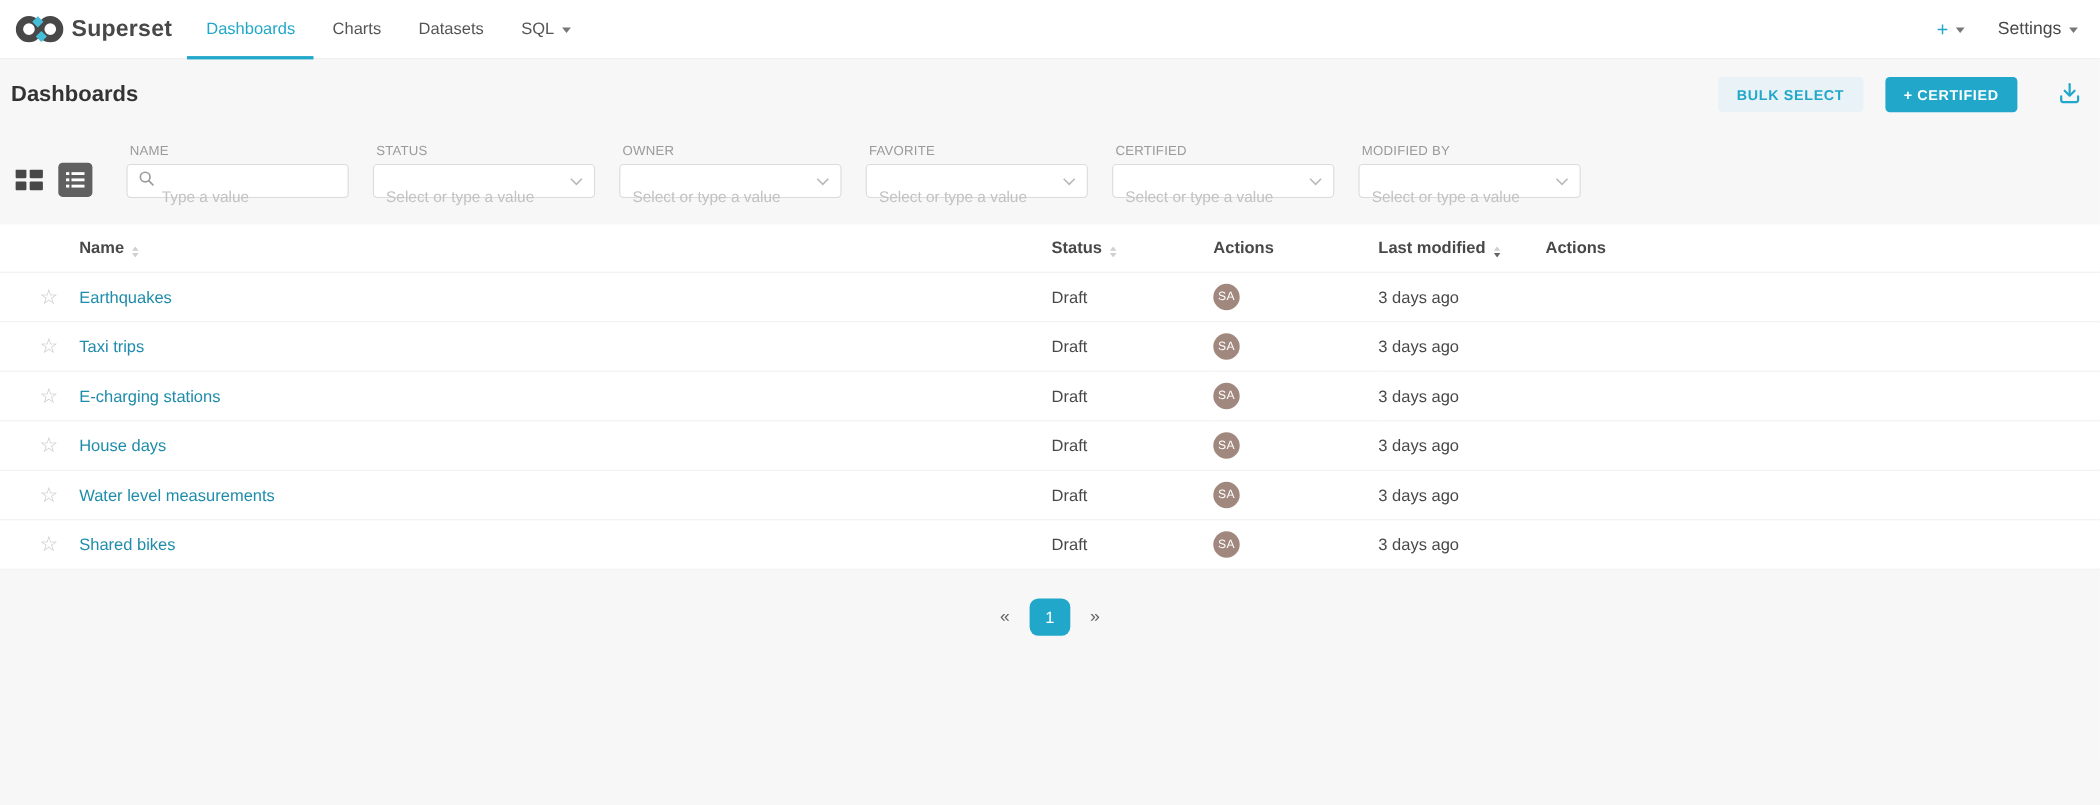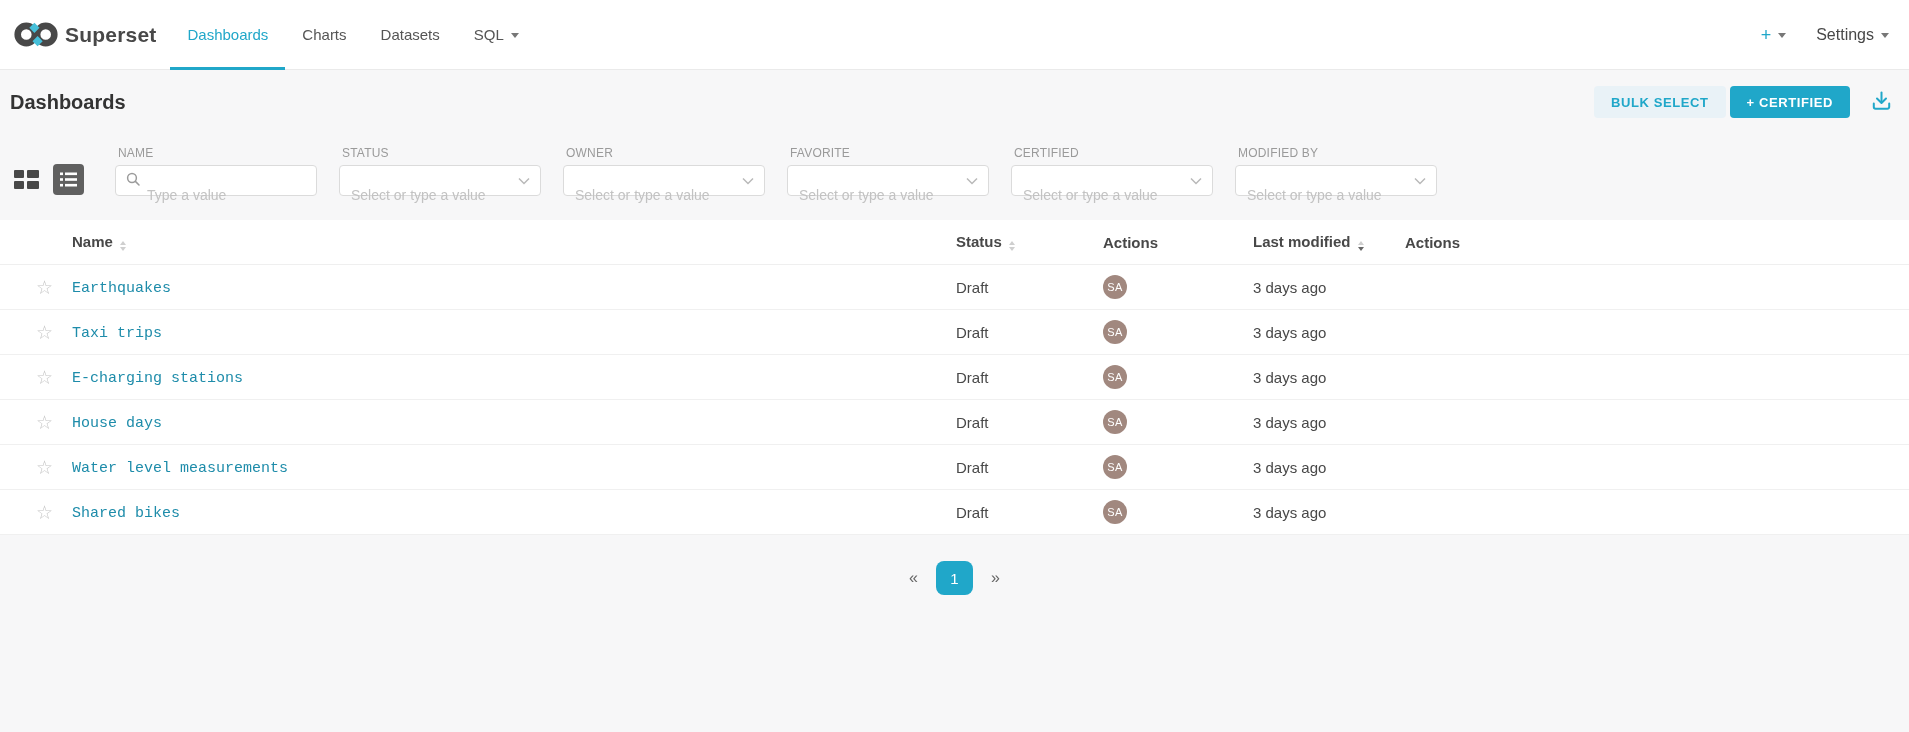--- a/index.html
+++ b/index.html
@@ -1,20 +1,20 @@
 <!DOCTYPE html>
 <html><head>
 <meta charset="utf-8">
 <style>
   * { box-sizing: border-box; }
   html, body { margin: 0; padding: 0; width: 1909px; height: 732px; overflow: hidden;
     font-family: "Liberation Sans", sans-serif; background: #fff; }
 
   
-  .navbar { height: 70px; background: #fff; display: flex; align-items: stretch;
+  .navbar { height: 54px; background: #fff; display: flex; align-items: stretch;
     border-bottom: 1px solid #EAEAEA; position: relative; }
   .brand { display: flex; align-items: center; padding: 0 8px 0 14px; cursor: pointer; }
   .brand svg { width: 44px; height: 27px; display: block; }
   .brand-name { font-size: 21px; font-weight: bold; color: #484848; margin-left: 7px; letter-spacing: 0.2px; }
   .nav-items { display: flex; align-items: stretch; margin-left: 6px; }
   .nav-item { display: flex; align-items: center; padding: 0 17px; font-size: 15px; color: #555;
     cursor: pointer; position: relative; }
   .nav-item.active { color: #20A7C9; }
   .nav-item.active::after { content: ""; position: absolute; left: 0; right: 0; bottom: -1px;
     height: 3px; background: #20A7C9; }
@@ -23,21 +23,21 @@
   .nav-plus .plus-label { color: #20A7C9; font-size: 18px; line-height: 1; }
   .nav-settings { display: flex; align-items: center; cursor: pointer; font-size: 16px; color: #484848; }
   .caret-down { width: 0; height: 0; border-left: 4px solid transparent; border-right: 4px solid transparent;
     border-top: 5px solid #777; margin-left: 7px; margin-top: 2px; }
 
   
   .content { background: #F7F7F8; height: 680px; }
 
   .page-header { display: flex; align-items: center; padding: 16px 16px 0 10px; height: 48px; }
   .page-title { font-size: 20px; font-weight: bold; color: #333; }
-  .header-actions { margin-left: auto; display: flex; align-items: center; gap: 4px; }
+  .header-actions { margin-left: auto; display: flex; align-items: center; gap: 20px; }
   .btn { border: none; border-radius: 4px; font-family: inherit; font-size: 13px; font-weight: bold;
     letter-spacing: 0.6px; height: 32px; padding: 0 17px; cursor: pointer; }
   .btn-secondary { background: #E9F2F7; color: #20A7C9; }
   .btn-primary { background: #20A7C9; color: #fff; }
   .export-btn { background: none; border: none; cursor: pointer; padding: 0; margin-left: 16px;
     display: flex; align-items: center; }
 
   
   .filters { display: flex; align-items: flex-end; padding: 28px 16px 16px 13px; gap: 22px; }
   .view-toggles { display: flex; align-items: center; gap: 12px; margin-right: 9px; padding-bottom: 1px; }
@@ -55,21 +55,21 @@
   .filter-box .chev { margin-left: auto; display: flex; }
 
   
   .table-wrap { background: #fff; margin-top: 8px; }
   table { width: 100%; border-collapse: collapse; font-size: 15px; color: #484848; }
   th { text-align: left; font-weight: bold; color: #484848; padding: 13px 0; border-bottom: 1px solid #EFEFEF;
     white-space: nowrap; cursor: pointer; }
   td { padding: 10px 0; border-bottom: 1px solid #F0F0F0; height: 43px; }
   .star-cell { padding-left: 36px; width: 72px; }
   .star { color: #C6C6C6; font-size: 19px; line-height: 1; cursor: pointer; display: inline-block; }
-  a.row-link { color: #1E8CAA; text-decoration: none; cursor: pointer; font-family: Liberation Mono, monospace; }
+  a.row-link { color: #1E8CAA; text-decoration: none; cursor: pointer; }
   .avatar { display: inline-flex; width: 24px; height: 24px; border-radius: 50%; background: #A1887F;
     color: #fff; font-size: 11px; align-items: center; justify-content: center; letter-spacing: 0.3px; }
   .sort { display: inline-flex; flex-direction: column; gap: 2px; margin-left: 7px; vertical-align: 2px; }
   .sort i { display: block; width: 0; height: 0; border-left: 3.5px solid transparent; border-right: 3.5px solid transparent; }
   .sort .up { border-bottom: 4px solid #CFCFCF; }
   .sort .down { border-top: 4px solid #CFCFCF; }
   .sort.desc .down { border-top-color: #666; }
 
   
   .pagination { display: flex; justify-content: center; align-items: center; gap: 6px; margin-top: 26px; }

